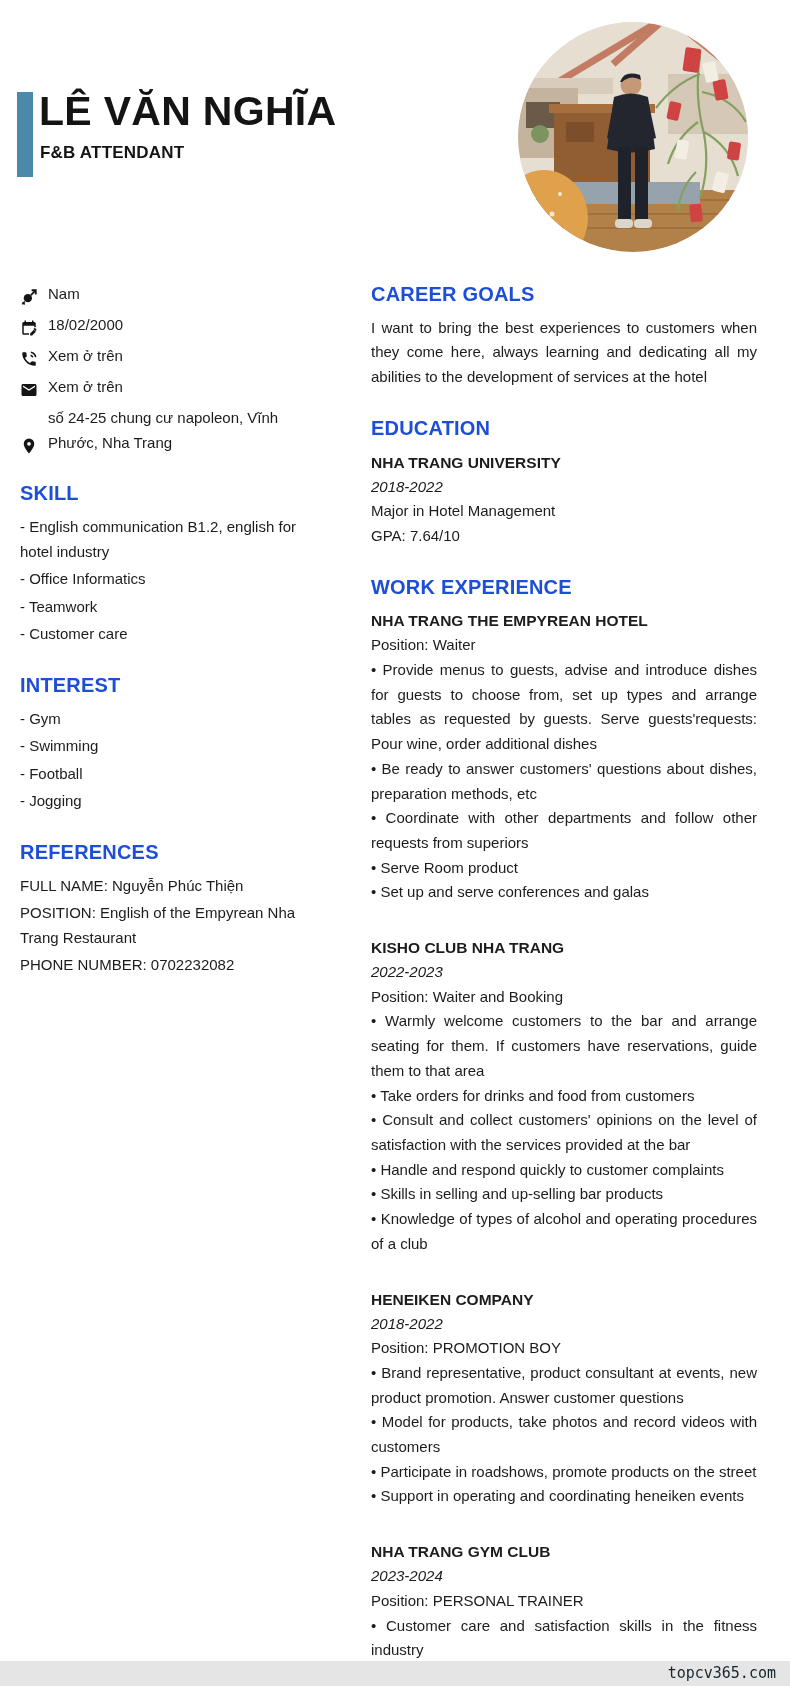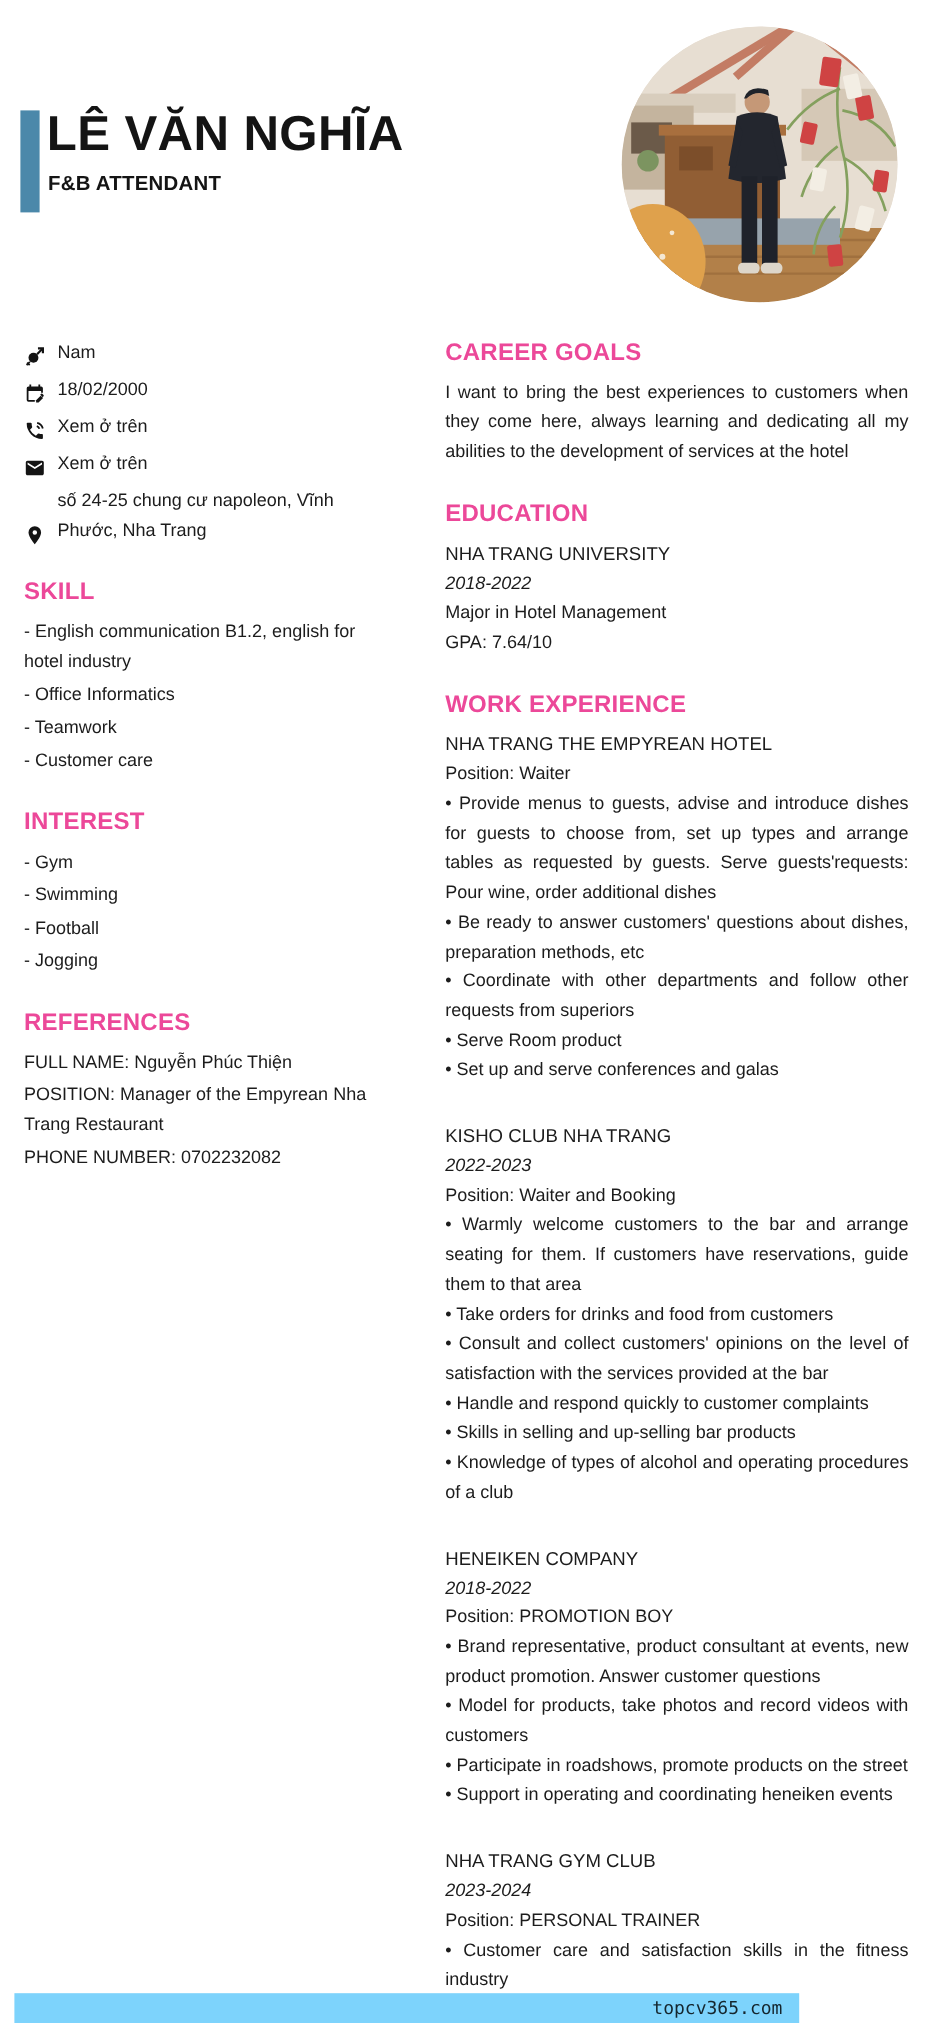--- a/index.html
+++ b/index.html
@@ -18,31 +18,31 @@
   .photo svg{display:block;}
   
   .col-left{position:absolute;left:20px;top:281px;width:308px;font-size:15px;line-height:25px;}
   .col-right{position:absolute;left:371px;top:282px;width:386px;font-size:15px;line-height:24.7px;}
   
   .crow{display:flex;align-items:flex-end;margin-bottom:6px;}
   .cicon{width:18px;height:18px;margin:4px 10px 0 0;flex:none;}
   .cicon svg{display:block;}
   .ctext{flex:1;}
   
-  .section-h{font-size:20px;font-weight:700;margin:26px 0 9px;color:#ec4899;letter-spacing:.2px;}
+  .section-h{font-size:20px;font-weight:700;margin:26px 0 9px;color:#1d4ed8;letter-spacing:.2px;}
   .section-h.first{margin-top:0;}
   .list-item{line-height:24.5px;margin-bottom:3px;}
   .goal-text{text-align:justify;}
-  .block-title{font-weight:400;font-size:15.5px;line-height:25px;}
+  .block-title{font-weight:700;font-size:15.5px;line-height:25px;}
   .block-period{font-style:italic;line-height:24.7px;}
   .block-line{line-height:24.7px;}
   .job + .job{margin-top:30px;}
   .bullet{text-align:justify;line-height:24.7px;}
   
-  .footer-bar{position:absolute;left:12px;top:1661px;width:654px;height:25px;background:#7dd3fc;}
+  .footer-bar{position:absolute;left:0;top:1661px;width:790px;height:25px;background:#e5e5e5;}
   .footer-site{position:absolute;right:14px;top:0;line-height:25px;
                font-family:"DejaVu Sans Mono",monospace;font-size:15px;color:#15262e;}
 </style>
 </head>
 <body>
 
 <div class="page">
 
   <div class="accent-bar"></div>
   <h1 class="name">LÊ VĂN NGHĨA</h1>
@@ -176,21 +176,21 @@
       <div class="section-h">INTEREST</div>
       <div class="list-item">- Gym</div>
       <div class="list-item">- Swimming</div>
       <div class="list-item">- Football</div>
       <div class="list-item">- Jogging</div>
     </div>
 
     <div>
       <div class="section-h">REFERENCES</div>
       <div class="list-item">FULL NAME: Nguyễn Phúc Thiện</div>
-      <div class="list-item">POSITION: Manager of the Empyrean Nha Trang Restaurant</div>
+      <div class="list-item">POSITION: English of the Empyrean Nha Trang Restaurant</div>
       <div class="list-item">PHONE NUMBER: 0702232082</div>
     </div>
 
   </div>
 
   <div class="col-right">
 
     <div>
       <div class="section-h first">CAREER GOALS</div>
       <div class="goal-text">I want to bring the best experiences to customers when they come here, always learning and dedicating all my abilities to the development of services at the hotel</div>

